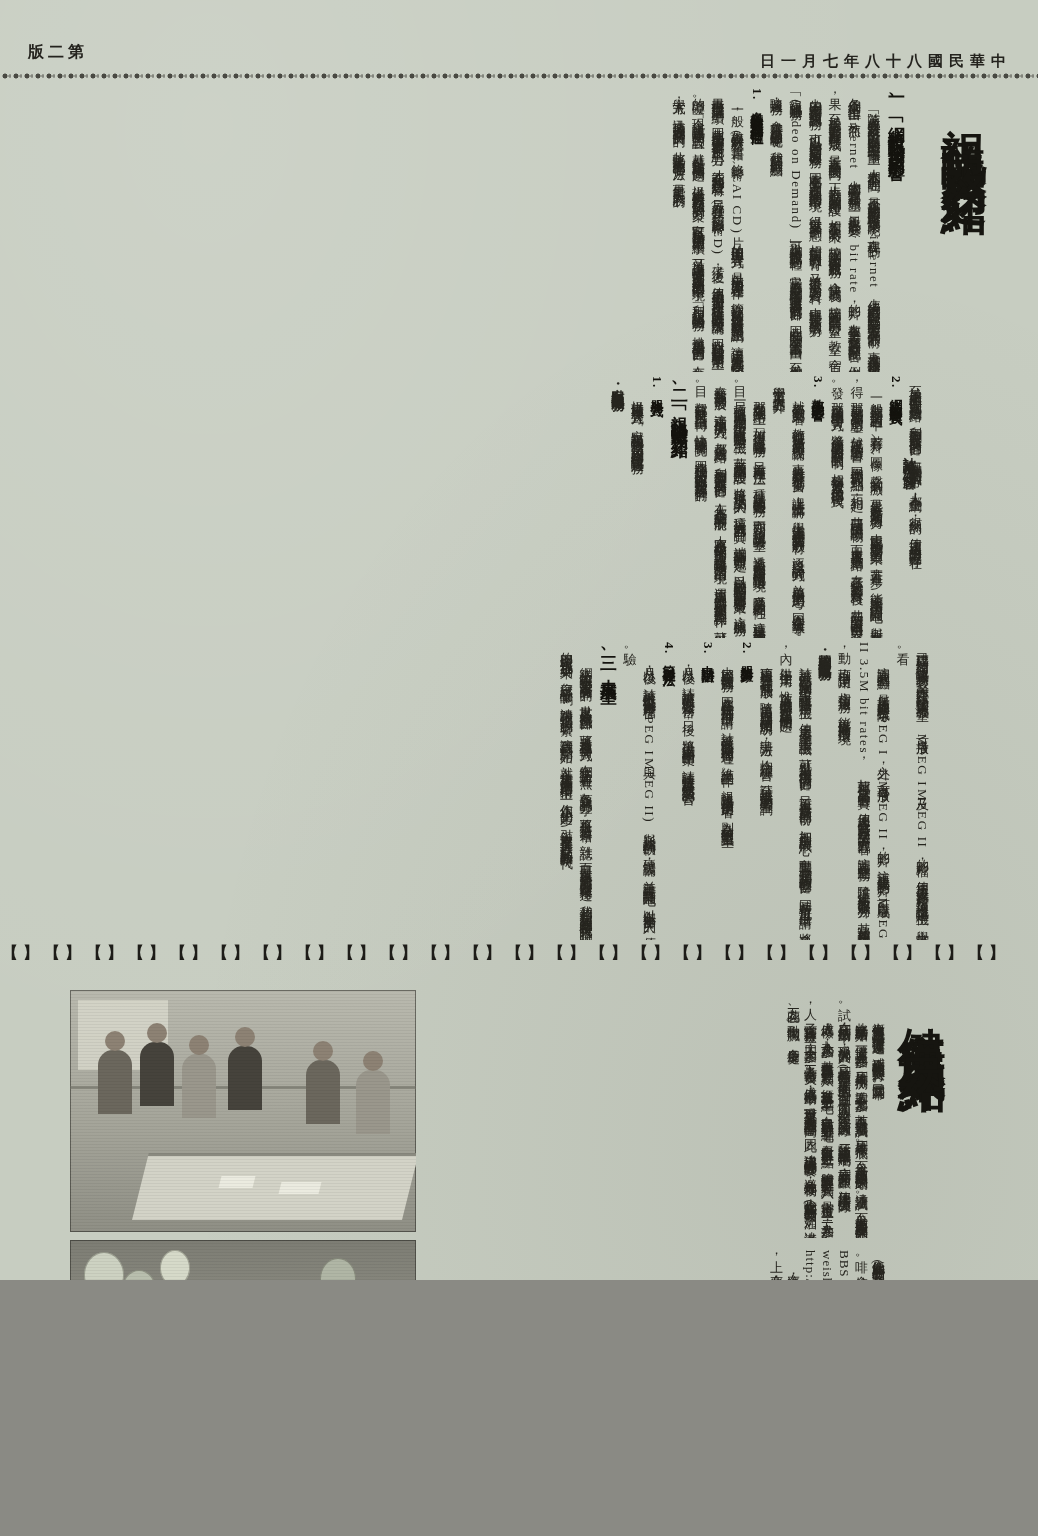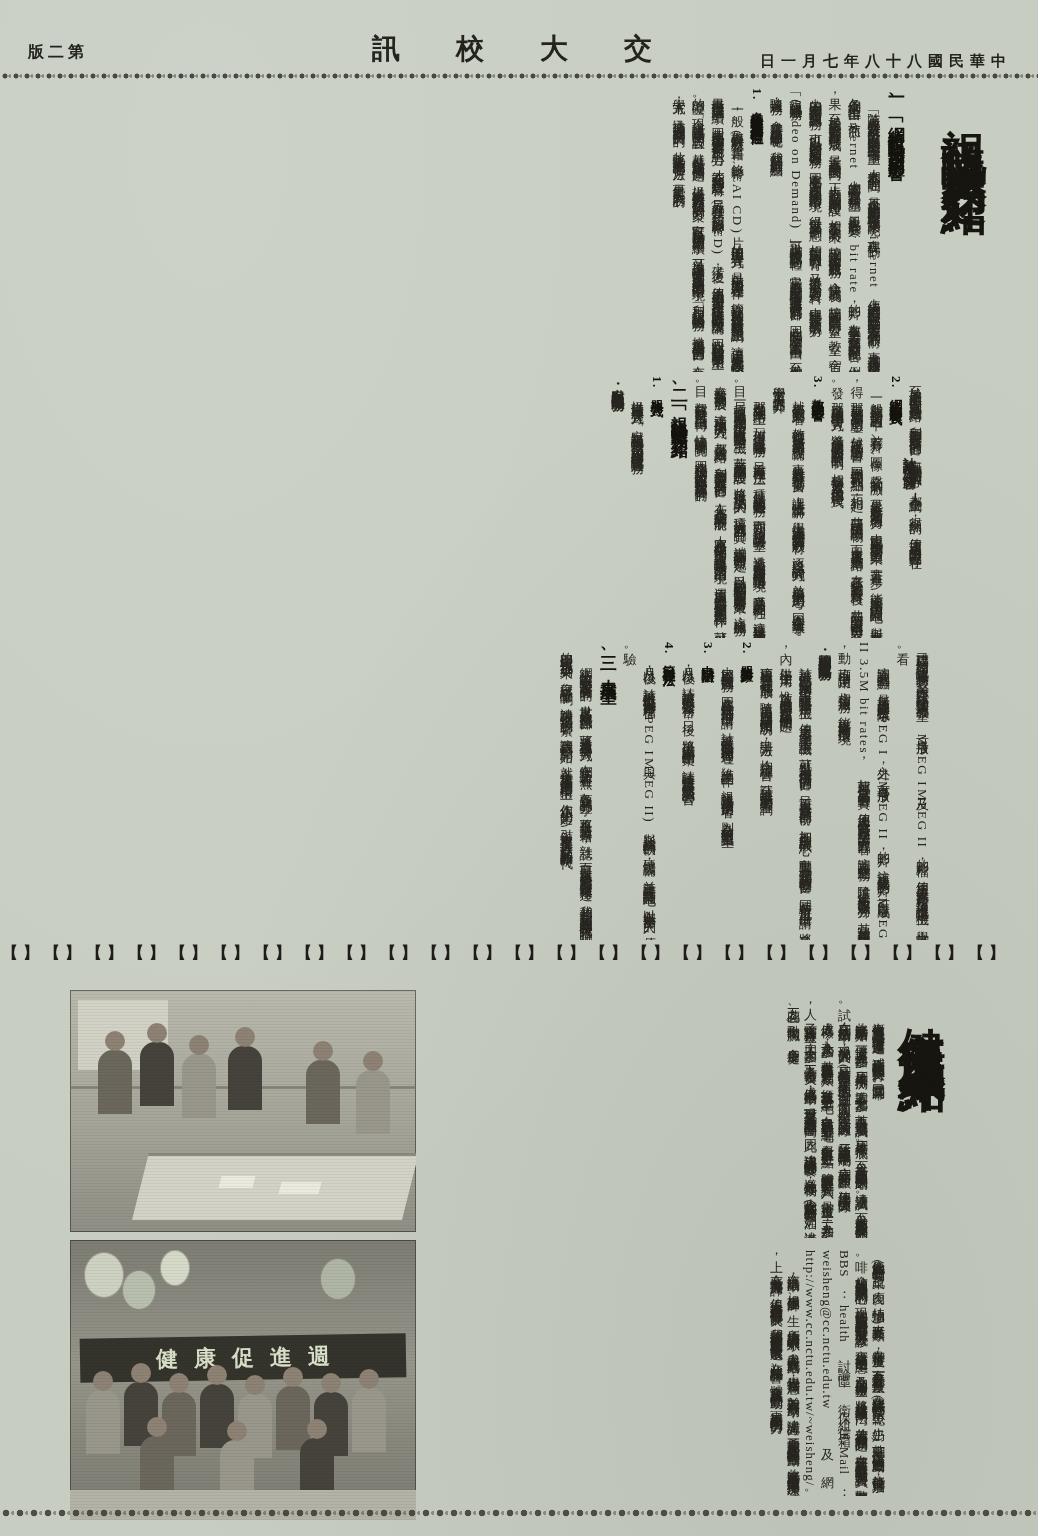--- a/index.html
+++ b/index.html
@@ -1,18 +1,18 @@
 <!DOCTYPE html>
 <html lang="zh-Hant"><head>
 <meta charset="utf-8">
 <style>
   html,body{margin:0;padding:0;}
   body{background:#8a8a84;}
   .page{
-    position:relative;width:1038px;height:1536px;margin:0 auto;
+    position:relative;width:1038px;height:1280px;margin:0 auto;
     background:#c7cdc1;
     background-image:
       radial-gradient(ellipse at 20% 10%, rgba(255,255,255,.10), transparent 60%),
       radial-gradient(ellipse at 80% 90%, rgba(60,60,50,.08), transparent 55%);
     overflow:hidden;
     font-family:"Liberation Serif", serif;
     color:#24231e;
   }
   
   .hdr-edition{position:absolute;left:28px;top:42px;font-size:16px;letter-spacing:4px;font-weight:bold;}
@@ -76,21 +76,20 @@
     display:flex;align-items:center;justify-content:center;transform:rotate(-1deg);}
   .banner span{color:#d9dfc8;font-size:22px;font-weight:bold;letter-spacing:16px;text-indent:16px;}
   .p2-floor{position:absolute;left:0;right:0;bottom:0;height:30px;background:#b3b3a7;}
 </style>
 </head>
 <body>
 
 <div class="page">
 
   <div class="hdr-edition">版二第</div>
-  <h1 class="hdr-masthead">訊　校　大　交</h1>
   <div class="hdr-date">日一月七年八十八國民華中</div>
   <div class="strip top"></div>
 
   <section>
     <h2 class="headline-v hl-top">視訊隨選服務之介紹</h2>
     <div class="byline-v">計算機中心・顏智</div>
     <div class="vband band-a1">
         <span class="seg seg-h1">一、「網路視訊服務」所帶來的影響</span>
         <span class="seg seg-p">　隨著「教學媒體教材」不斷的以多媒體的型態出現在市面上，人們禁不住的在問，是否多媒體的網路教學服務也快到來了呢？在現行的internet上傳統的網頁已由靜態轉為動態的方式呈現在人們眼前，直接在網頁內穿插播放影片的服務也爭相在各個網站上推出，然而internet上的網路頻寬一直是個瓶頸，一般也只能欣賞low bit rate的影片，在教學上只要有投影片的教材穿插配合，倒也蠻能收到教學的效果，至於視聽上的高畫質影片則較難達成。最近在本校的校園內，正大力推動高頻寬的網路建設，相信在不久的將來，校園網路上的多媒體視訊服務，會快速的成長，校園的師生在自己的辦公室、教室、宿舍，將得以自由的上網瀏覽各項視訊的服務。也可以自由的創造這類的教學服務，因此有更多的人在這樣便利的網路環境下，得以發揮更多的創意，相信對國內的教育界，又將提供了不少的參考資料。也同時提昇了本校的競爭力。</span>
         <span class="seg seg-p">「視訊隨選服務(Video on Demand)」可說是網路視訊服務的一種，它最大的好處是上網者可隨意撿選所要觀賞的節目，因此在時間上及空間上最為自由。至於在網路上提供了「視訊隨選服務」，會帶來什麼樣的影響呢？我們簡單的歸納幾點。</span>

